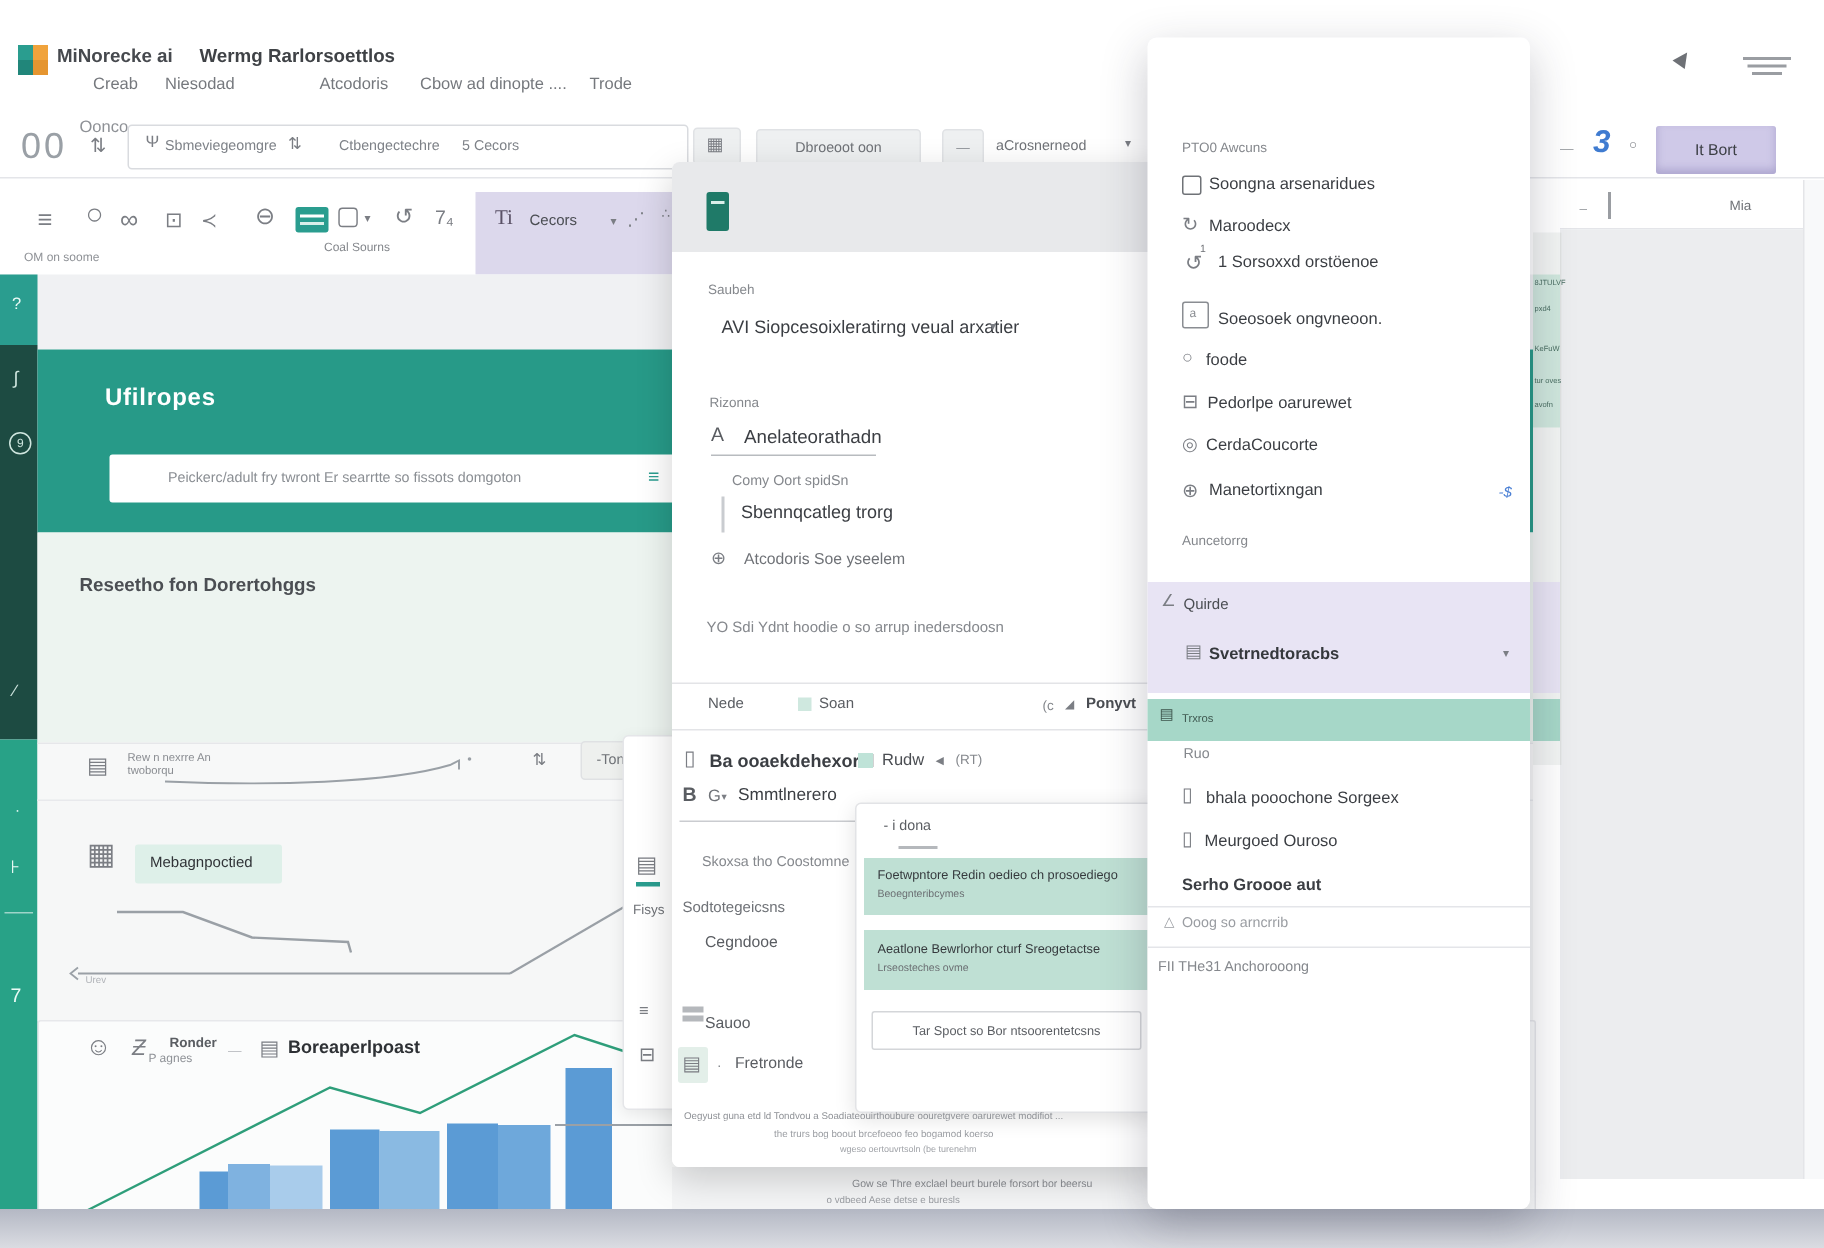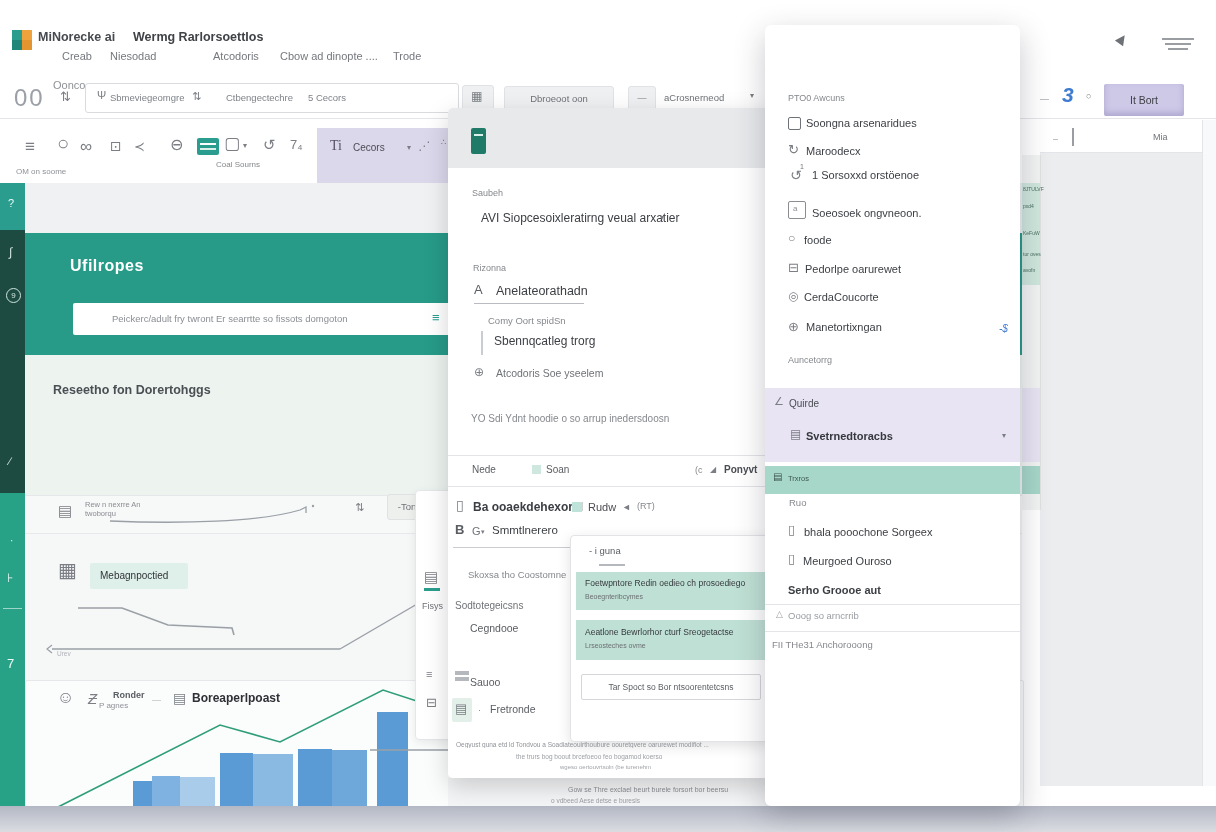--- a/index.html
+++ b/index.html
@@ -247,21 +247,21 @@
     <span class="abs nw" style="left:22px;top:539px;font-size:10.5px;color:#5a5d62;margin-top:29px;">Sauoo</span>
     <div class="abs" style="left:7px;top:563px;width:14px;height:4px;background:#b5b8bc;"></div>
     <div class="abs" style="left:7px;top:569px;width:14px;height:4px;background:#b5b8bc;"></div>
     <div class="abs" style="left:4px;top:590px;width:20px;height:24px;background:#e3efe9;border-radius:2px;">
       <span class="abs ic" style="left:3px;top:4px;font-size:13px;">▤</span>
     </div>
     <span class="abs ic" style="left:30px;top:598px;font-size:9px;">·</span>
     <span class="abs nw" style="left:42px;top:595px;font-size:10.5px;color:#5a5d62;">Fretronde</span>
 
     <div class="abs" style="left:122px;top:427px;width:200px;height:205px;background:#ffffff;border:1px solid #e2e3e6;border-radius:4px;box-shadow:0 4px 14px rgba(0,0,0,0.12);">
-      <span class="abs nw" style="left:18px;top:9px;font-size:9.5px;color:#5a5d62;">- i guna</span>
+      <span class="abs nw" style="left:18px;top:9px;font-size:9.5px;color:#5a5d62;">- i dona</span>
       <div class="abs" style="left:28px;top:28px;width:26px;height:2px;background:#b5b8bc;"></div>
       <div class="abs" style="left:5px;top:36px;width:189px;height:38px;background:#bfe0d4;">
         <span class="abs nw" style="left:9px;top:6px;font-size:8.5px;color:#35393d;">Foetwpntore Redin oedieo ch prosoediego</span>
         <span class="abs nw" style="left:9px;top:21px;font-size:7px;color:#6b6f73;">Beoegnteribcymes</span>
       </div>
       <div class="abs" style="left:5px;top:74px;width:60px;height:10px;background:#ffffff;"></div>
       <div class="abs" style="left:5px;top:84px;width:189px;height:40px;background:#bfe0d4;">
         <span class="abs nw" style="left:9px;top:7px;font-size:8.5px;color:#35393d;">Aeatlone Bewrlorhor cturf Sreogetactse</span>
         <span class="abs nw" style="left:9px;top:22px;font-size:7px;color:#6b6f73;">Lrseosteches ovme</span>
       </div>

